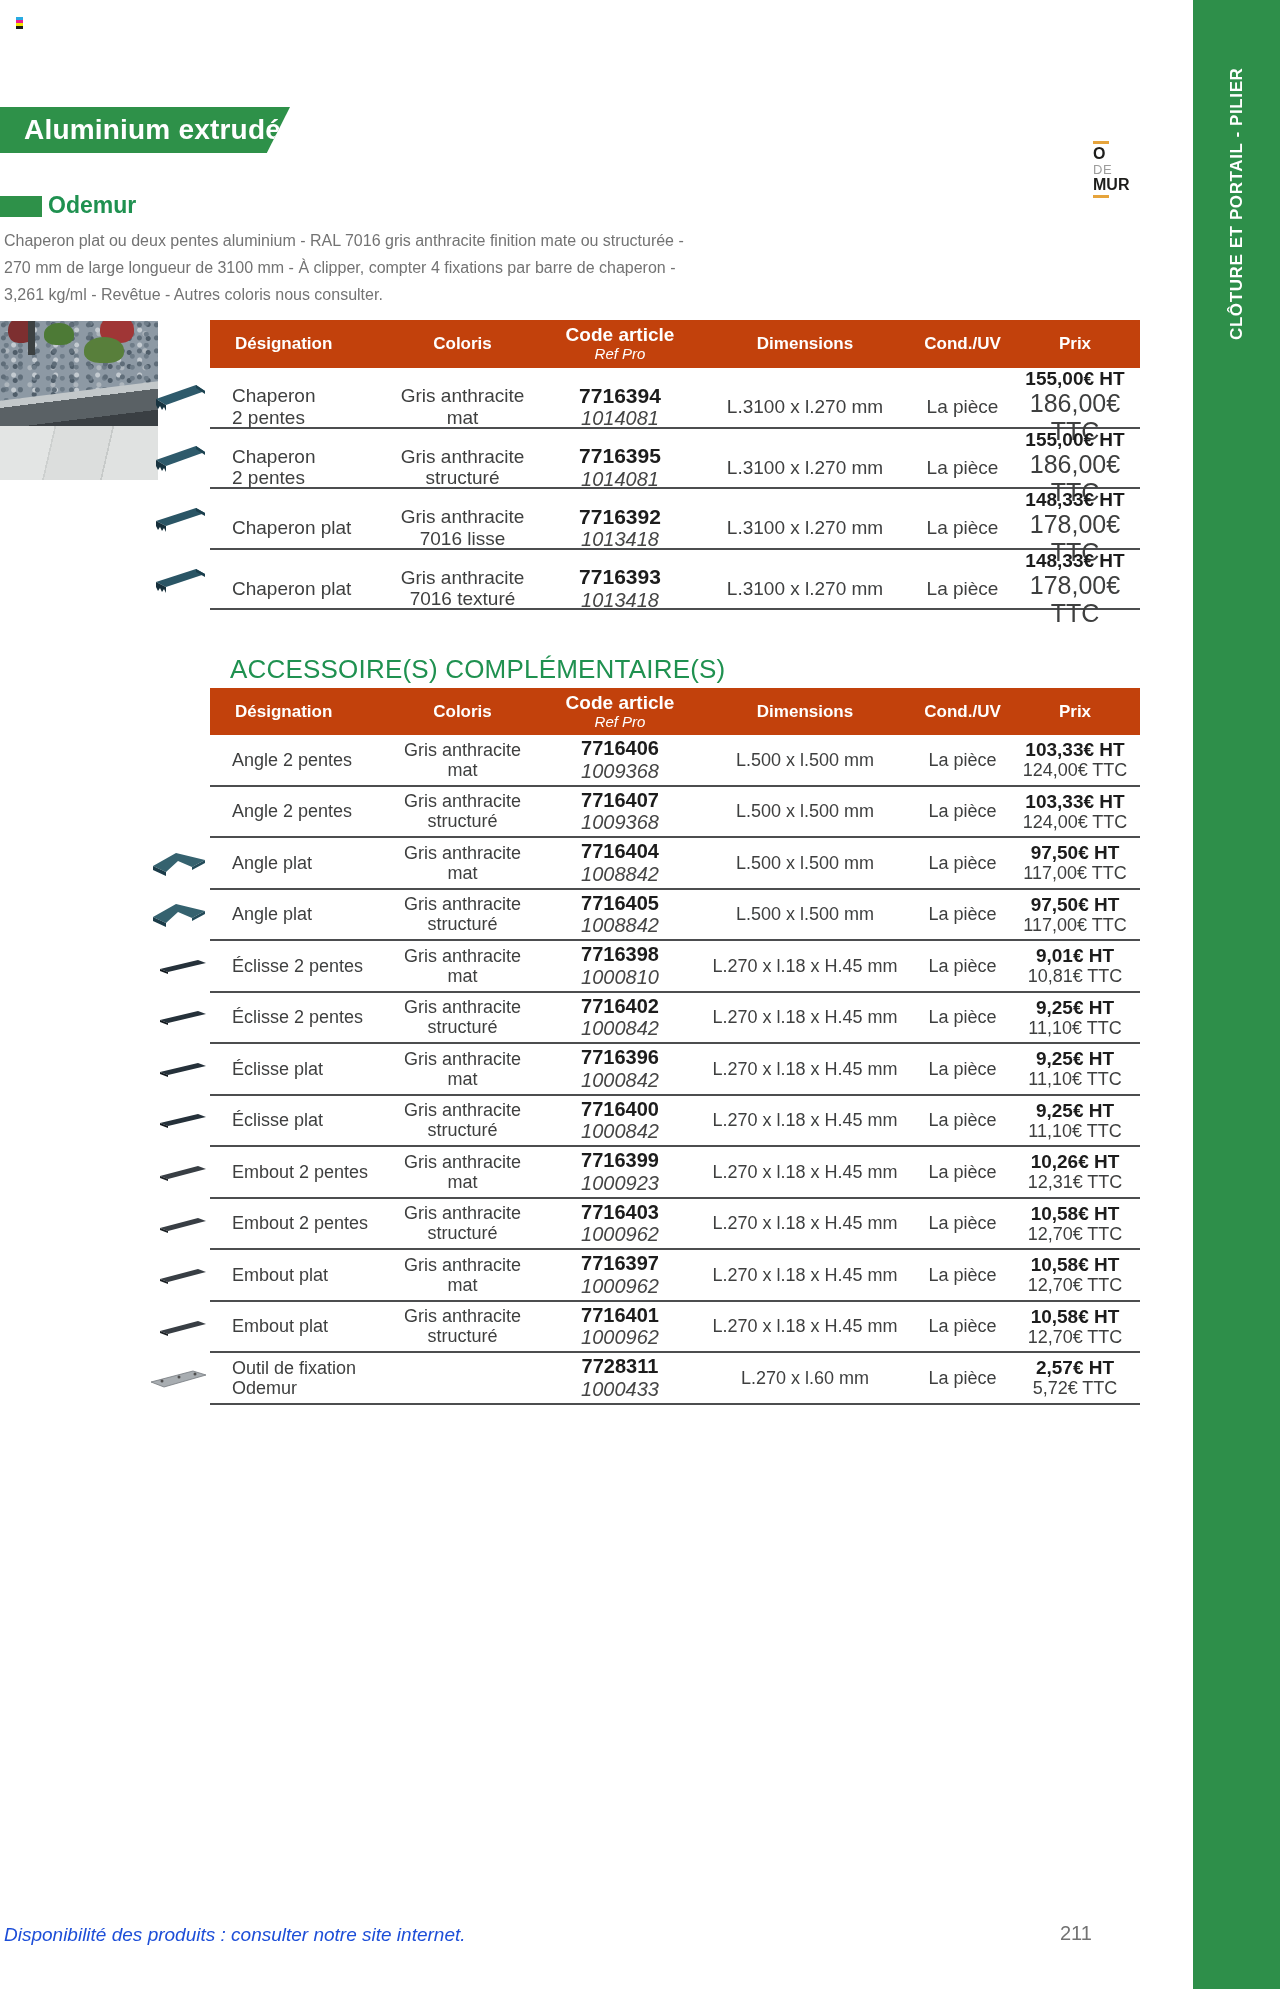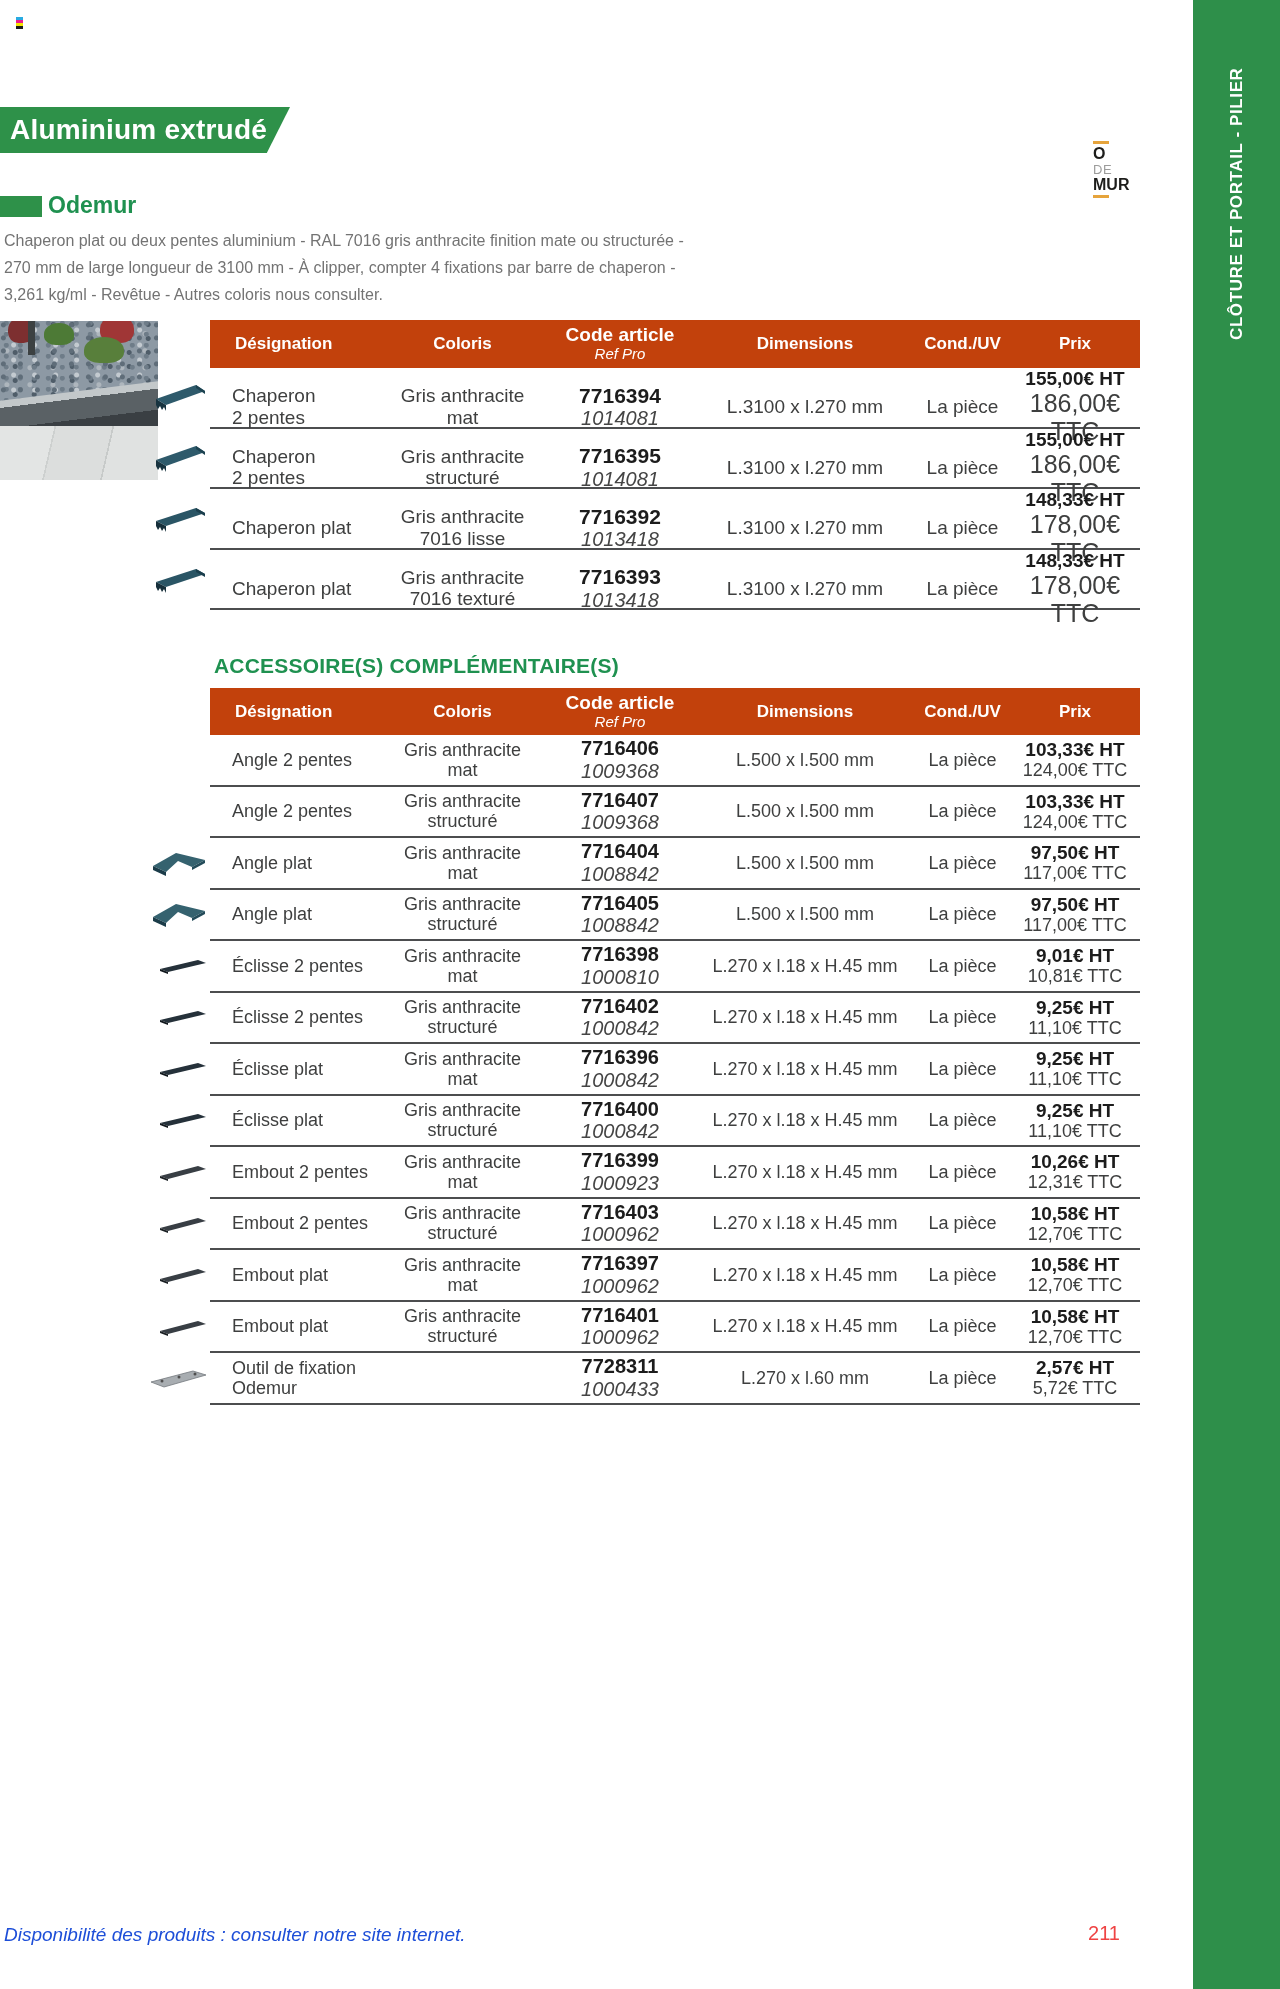--- a/index.html
+++ b/index.html
@@ -7,21 +7,21 @@
         font-family:"Liberation Sans", sans-serif;color:#3e3f3f;}
 
   
   .regmark{position:absolute;left:16px;top:17px;width:7px;}
   .regmark div{height:3px;width:7px;}
 
   
   .banner{position:absolute;left:0;top:107px;width:290px;height:46px;background:#2e9149;
           clip-path:polygon(0 0,100% 0,92% 100%,0 100%);
           display:flex;align-items:center;}
-  .banner span{color:#fff;font-weight:bold;font-size:28px;padding-left:10px;letter-spacing:0.2px;}
+  .banner span{color:#fff;font-weight:bold;font-size:28px;padding-left:24px;letter-spacing:0.2px;}
 
   
   .logo{position:absolute;left:1093px;top:141px;width:50px;line-height:1;}
   .logo .dash{width:16px;height:3px;background:#e6a43c;}
   .logo .l1{font-size:16px;font-weight:bold;color:#1d1d1b;margin-top:2px;}
   .logo .l2{font-size:13px;color:#9c9c9b;letter-spacing:0.5px;margin-top:1px;}
   .logo .l3{font-size:16px;font-weight:bold;color:#1d1d1b;margin-top:1px;margin-bottom:2px;}
 
   
   .sidebar{position:absolute;left:1193px;top:0;width:87px;height:1989px;background:#2e8f4a;}
@@ -31,21 +31,21 @@
                  color:#fff;font-weight:bold;font-size:17px;letter-spacing:0.6px;white-space:nowrap;}
 
   
   .brand-square{position:absolute;left:0;top:196px;width:42px;height:21px;background:#2e9149;}
   .brand-label{position:absolute;left:48px;top:192px;font-size:23px;font-weight:bold;color:#1f9150;}
 
   
   .descr{position:absolute;left:4px;top:227px;width:1110px;font-size:16px;line-height:27px;color:#737373;}
 
   
-  .acc-heading{position:absolute;left:214px;top:654px;font-size:21px;font-weight:bold;color:#1f9150;letter-spacing:0.2px;}
+  .acc-heading{position:absolute;left:230px;top:654px;font-size:26px;font-weight:normal;color:#1f9150;letter-spacing:0.2px;}
 
   
   .photo{position:absolute;left:0;top:321px;width:158px;height:159px;overflow:hidden;background:#99a3ac;}
   .ph-pebbles{position:absolute;left:0;top:0;width:100%;height:50%;background-color:#8d99a4;
     background-image:
       radial-gradient(circle at 20% 30%, #5f6d79 0 2px, rgba(0,0,0,0) 3px),
       radial-gradient(circle at 65% 60%, #c3cad0 0 2px, rgba(0,0,0,0) 3px),
       radial-gradient(circle at 45% 20%, #6e7c88 0 2px, rgba(0,0,0,0) 3px),
       radial-gradient(circle at 80% 25%, #4f5d69 0 2px, rgba(0,0,0,0) 3px),
       radial-gradient(circle at 30% 75%, #aeb6bd 0 2px, rgba(0,0,0,0) 3px);
@@ -84,21 +84,21 @@
   .cell.left{align-items:flex-start;text-align:left;padding-left:22px;}
   .tbl0 .cell{font-size:19px;} .tbl1 .cell{font-size:18px;}
   .code{font-weight:bold;color:#1c1c1c;}
   .tbl0 .code{font-size:21px;} .tbl1 .code{font-size:20px;}
   .ref{font-style:italic;font-size:20px;color:#454545;}
   .ht{font-weight:bold;color:#1c1c1c;font-size:19px;}
   .ttc{color:#3e3f3f;} .tbl0 .ttc{font-size:25px;} .tbl1 .ttc{font-size:18px;}
 
   
   .footer-note{position:absolute;left:4px;top:1924px;font-size:19px;font-style:italic;color:#1d4ed8;}
-  .page-number{position:absolute;left:1060px;top:1922px;width:88px;text-align:center;font-size:20px;color:#ef4444;}
+  .page-number{position:absolute;left:1060px;top:1922px;width:88px;text-align:left;font-size:20px;color:#737373;}
 </style>
 </head>
 <body>
 
 <div id="page">
 
   <div class="regmark">
     <div style="background:#29abe2"></div>
     <div style="background:#ec1c8d"></div>
     <div style="background:#f5e400"></div>

